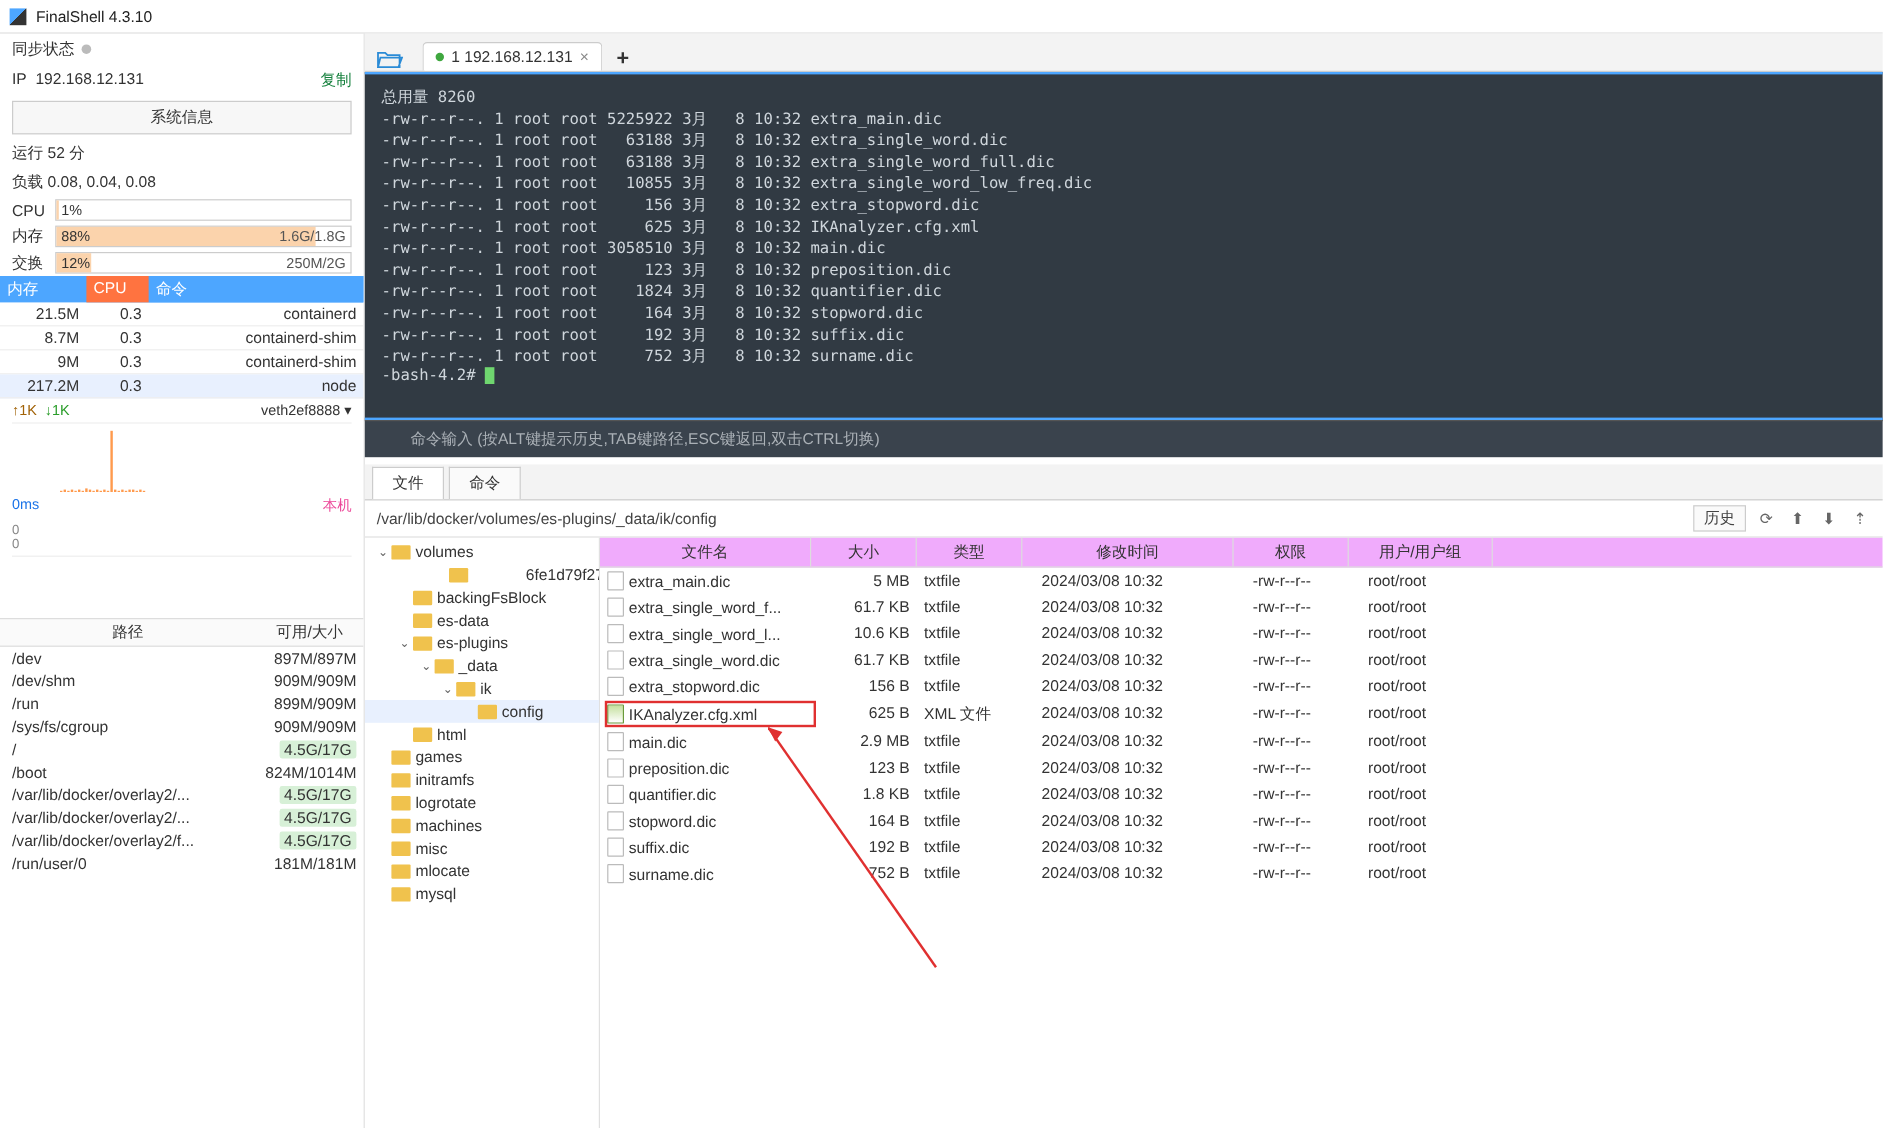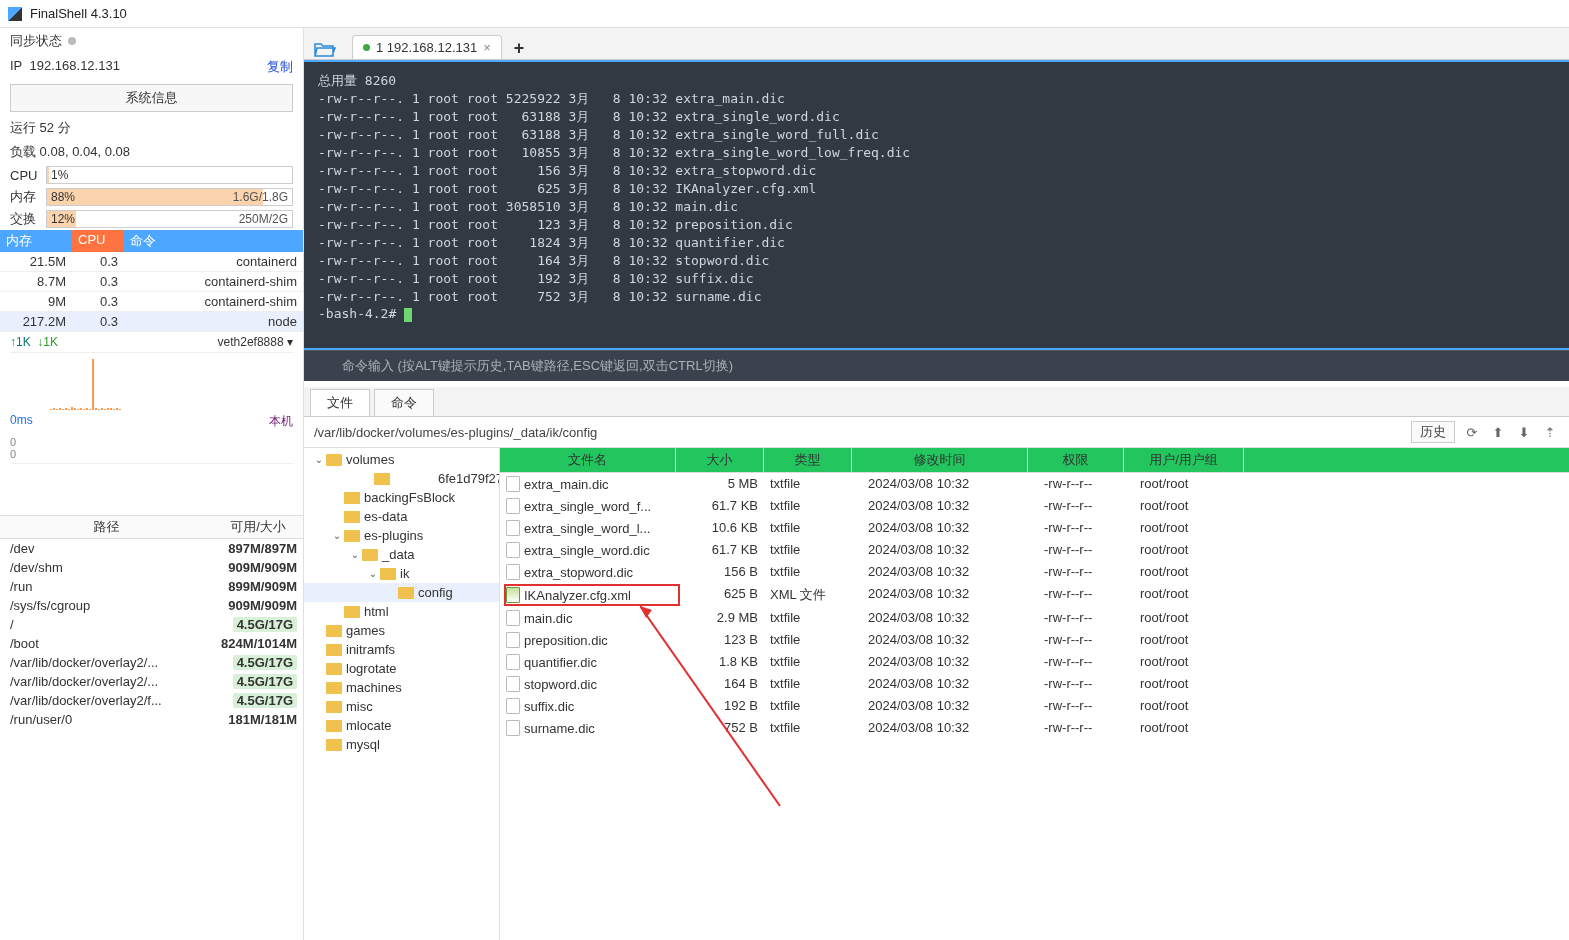--- a/index.html
+++ b/index.html
@@ -5,52 +5,52 @@
 * { margin: 0; padding: 0; box-sizing: border-box; font-family: "Microsoft YaHei", -apple-system, sans-serif; }
 body { font-size: 13px; color: #333; background: #fff; width: 1569px; height: 940px; overflow: hidden; }
 .titlebar { height: 28px; display: flex; align-items: center; padding: 0 8px; background: #fff; border-bottom: 1px solid #e0e0e0; }
 .titlebar .app-icon { width: 14px; height: 14px; background: linear-gradient(135deg,#4da6ff 50%,#333 50%); margin-right: 8px; }
 .titlebar .title { font-size: 13px; color: #222; }
 .main { display: flex; height: calc(100% - 28px); }
 .sidebar { width: 304px; border-right: 1px solid #e0e0e0; display: flex; flex-direction: column; overflow: hidden; }
 .sb-row { display: flex; align-items: center; padding: 4px 10px; font-size: 13px; }
 .sb-row .dot { width: 8px; height: 8px; border-radius: 50%; background: #bbb; margin-left: 6px; }
 .sb-ip { display: flex; justify-content: space-between; padding: 4px 10px; }
-.sb-ip .copy { color: #1d4ed8; margin-left: 44px; }
+.sb-ip .copy { color: #15803d; margin-left: 44px; }
 .sb-btn { margin: 4px 10px; text-align: center; padding: 4px; border: 1px solid #ccc; background: #f7f7f7; cursor: pointer; }
 .sb-line { padding: 3px 10px; font-size: 13px; }
 .metric-row { display: flex; align-items: center; padding: 2px 10px; gap: 6px; }
 .metric-row .label { width: 30px; }
 .bar { flex: 1; height: 18px; border: 1px solid #ccc; background: #fff; position: relative; display: flex; align-items: center; padding: 0 4px; font-size: 12px; }
 .bar .fill { position: absolute; left: 0; top: 0; bottom: 0; background: #fbd3ac; }
 .bar .text { position: relative; z-index: 1; }
 .bar .right { position: absolute; right: 4px; z-index: 1; color: #555; }
 .proc-head { display: flex; background: #4da6ff; color: #fff; font-size: 13px; }
 .proc-head div:nth-child(1){ width: 72px; padding: 2px 6px; }
 .proc-head div:nth-child(2){ width: 52px; padding: 2px 6px; background: #ff7340; }
 .proc-head div:nth-child(3){ flex: 1; padding: 2px 6px; background: #4da6ff; }
 .proc-row { display: flex; font-size: 13px; border-bottom: 1px solid #eee; }
 .proc-row div:nth-child(1){ width: 72px; padding: 2px 6px; text-align: right; }
 .proc-row div:nth-child(2){ width: 52px; padding: 2px 6px; text-align: right; }
 .proc-row div:nth-child(3){ flex: 1; padding: 2px 6px; text-align: right; }
 .proc-row.sel { background: #e8f0fe; }
 .net-head { display: flex; justify-content: space-between; padding: 3px 10px; font-size: 12px; }
-.net-head .up { color: #0f766e; }
+.net-head .up { color: #a16207; }
 .net-head .dn { color: #2a9d2a; }
 .graph { height: 58px; margin: 0 10px; position: relative; font-size: 11px; color: #888; border-top: 1px solid #eee; }
 .graph .ylabels span { display: block; line-height: 16px; }
 .graph .bars { position: absolute; bottom: 0; left: 40px; right: 0; height: 100%; display: flex; align-items: flex-end; gap: 1px; }
 .graph .bars div { width: 2px; background: #ff9a4d; }
 .ping-row { display: flex; justify-content: space-between; padding: 3px 10px; font-size: 12px; color: #1a73e8; }
 .disk-head { display: flex; border-top: 1px solid #ddd; border-bottom: 1px solid #ddd; background: #fafafa; font-size: 13px; }
 .disk-head div:nth-child(1){ flex: 1; padding: 2px 10px; text-align: center; }
 .disk-head div:nth-child(2){ width: 90px; padding: 2px 6px; text-align: center; }
 .disk-row { display: flex; font-size: 13px; }
 .disk-row div:nth-child(1){ flex: 1; padding: 2px 10px; overflow: hidden; text-overflow: ellipsis; white-space: nowrap; }
-.disk-row div:nth-child(2){ width: 90px; padding: 2px 6px; text-align: right; font-weight: bold; }
+.disk-row div:nth-child(2){ width: 90px; padding: 2px 6px; text-align: right; }
 .disk-row .hl { background: #d7f0d7; border-radius: 2px; padding: 0 4px; display: inline-block; }
 .content { flex: 1; display: flex; flex-direction: column; justify-content: flex-end; }
 .tabbar { height: 32px; border-bottom: 1px solid #ccc; display: flex; align-items: flex-end; padding: 0 8px; gap: 6px; background: #f3f3f3; }
 .tabbar .folder-icon { width: 26px; height: 20px; color: #2a8bd6; display: flex; align-items: center; justify-content: center; margin-right: 8px; }
 .tab { display: flex; align-items: center; gap: 6px; padding: 4px 10px; background: #fff; border: 1px solid #ccc; border-bottom: none; border-radius: 4px 4px 0 0; font-size: 13px; }
 .tab .dot { width: 7px; height: 7px; border-radius: 50%; background: #3fa73f; }
 .tab .close { color: #888; cursor: pointer; }
 .tabbar .plus { font-size: 18px; font-weight: bold; color: #333; padding: 0 6px; cursor: pointer; }
 .terminal { flex: 0 0 290px; background: #313a43; color: #cfd6dc; font-family: "Consolas", monospace; font-size: 13px; padding: 10px 14px 0 14px; overflow: auto; border: 2px solid #4da6ff; border-left: none; border-right: none; white-space: pre; }
 .cmd-input { background: #3a434d; color: #aab0b6; padding: 6px 38px; font-size: 13px; border-top: 1px solid #555; }
@@ -61,21 +61,21 @@
 .pathbar .path { flex: 1; }
 .pathbar .btn { border: 1px solid #ccc; padding: 1px 8px; margin-left: 4px; cursor: pointer; background: #fafafa; }
 .pathbar .icon-btn { width: 18px; height: 18px; margin-left: 8px; color: #666; display: inline-flex; align-items: center; justify-content: center; cursor: pointer; }
 .fm { flex: 1; display: flex; overflow: hidden; }
 .tree { width: 196px; border-right: 1px solid #e0e0e0; overflow: auto; font-size: 13px; padding: 2px 0; }
 .tree-item { display: flex; align-items: center; padding: 2px 4px; white-space: nowrap; cursor: pointer; }
 .tree-item .arr { width: 14px; text-align: center; color: #666; font-size: 10px; }
 .tree-item .fld { width: 16px; height: 12px; background: #f0c24d; border-radius: 1px; margin-right: 4px; flex-shrink: 0; }
 .tree-item.sel { background: #e8f0fe; }
 .filelist { flex: 1; overflow: auto; position: relative; }
-.fl-head { display: flex; border-bottom: 1px solid #ddd; background: #22c55e; font-size: 13px; position: sticky; top: 0; }
+.fl-head { display: flex; border-bottom: 1px solid #ddd; background: #f0abfc; font-size: 13px; position: sticky; top: 0; }
 .fl-head div { padding: 3px 6px; border-right: 1px solid #ddd; text-align: center; }
 .col-name { width: 176px; }
 .col-size { width: 88px; }
 .col-type { width: 88px; }
 .col-date { width: 176px; }
 .col-perm { width: 96px; }
 .col-user { width: 120px; }
 .fl-row { display: flex; font-size: 13px; padding: 1px 0; }
 .fl-row div { padding: 2px 6px; }
 .fl-row .col-name { display: flex; align-items: center; gap: 4px; }
@@ -186,21 +186,21 @@
           <div style="height:2%"></div>
           <div style="height:3%"></div>
           <div style="height:4%"></div>
           <div style="height:2%"></div>
           <div style="height:3%"></div>
           <div style="height:2%"></div>
         </div>
     </div>
     <div class="ping-row">
       <span>0ms</span>
-      <span style="color:#701a75">本机</span>
+      <span style="color:#ec4899">本机</span>
     </div>
     <div class="sb-line" style="font-size:11px;color:#888"><span>0</span><br><span>0</span></div>
     <div class="graph" style="height:52px"></div>
     <div class="disk-head">
       <div>路径</div>
       <div>可用/大小</div>
     </div>
     <div id="disk-list">
         <div class="disk-row">
           <div>/dev</div>

